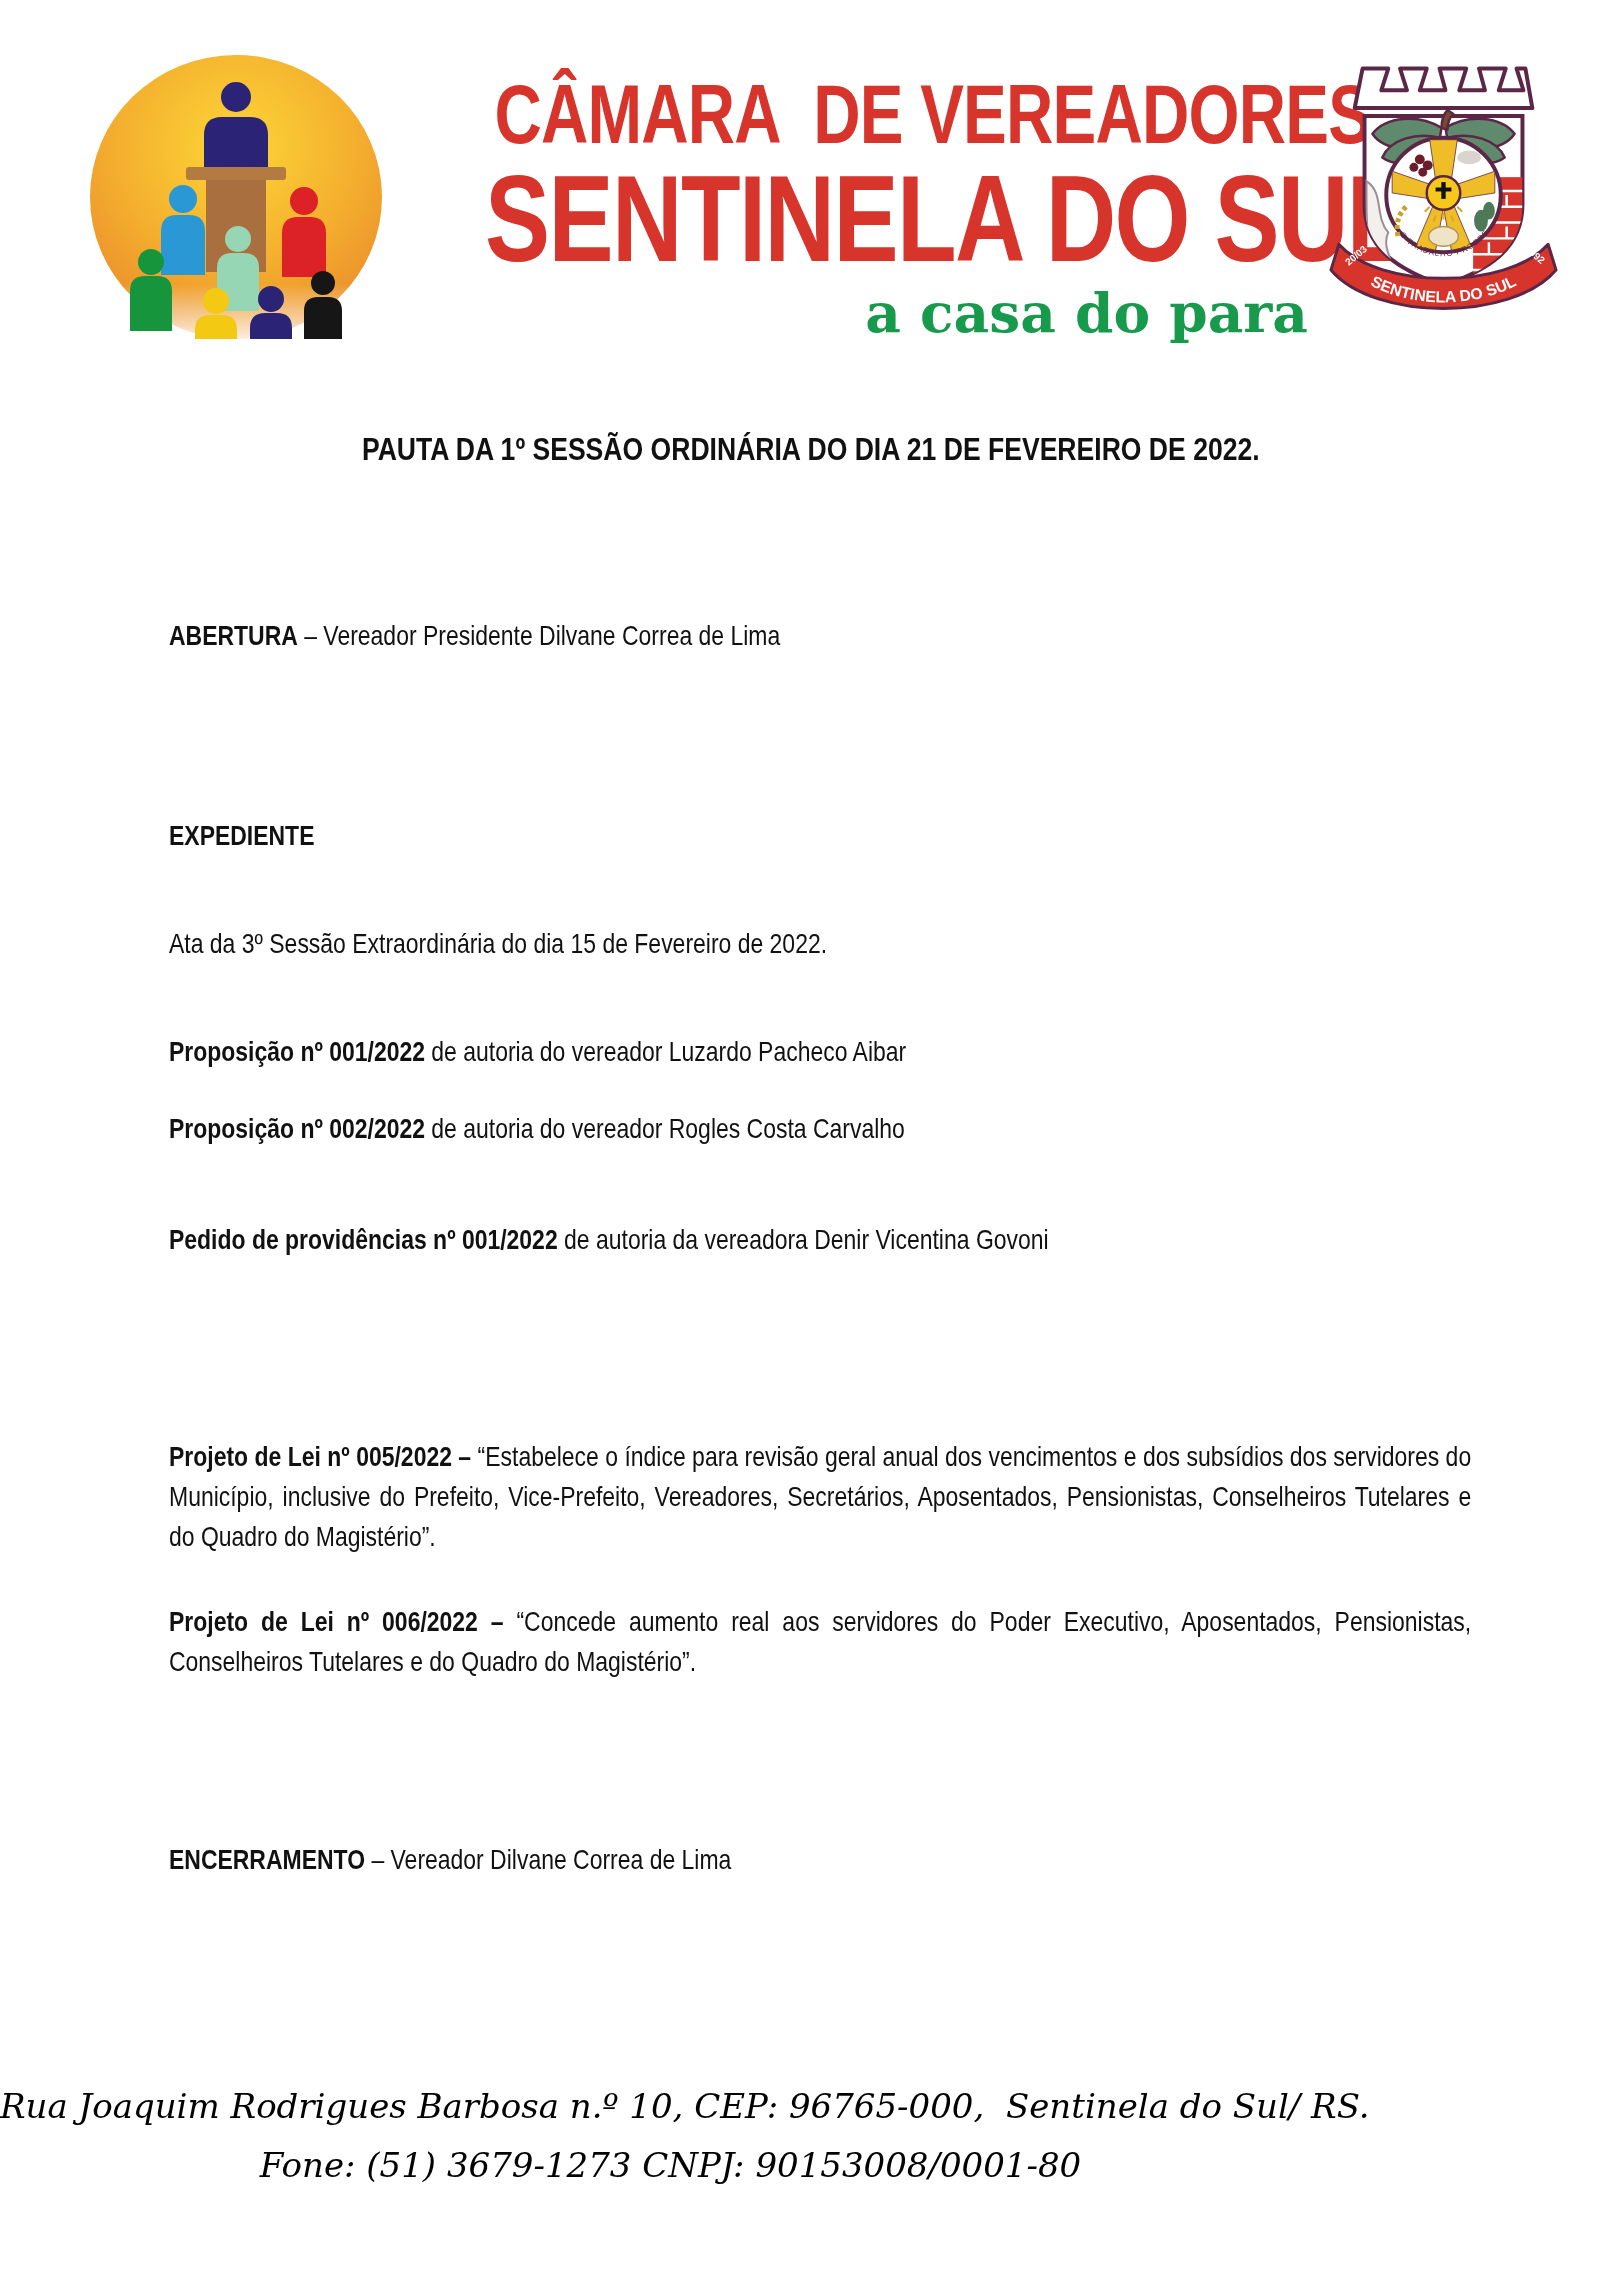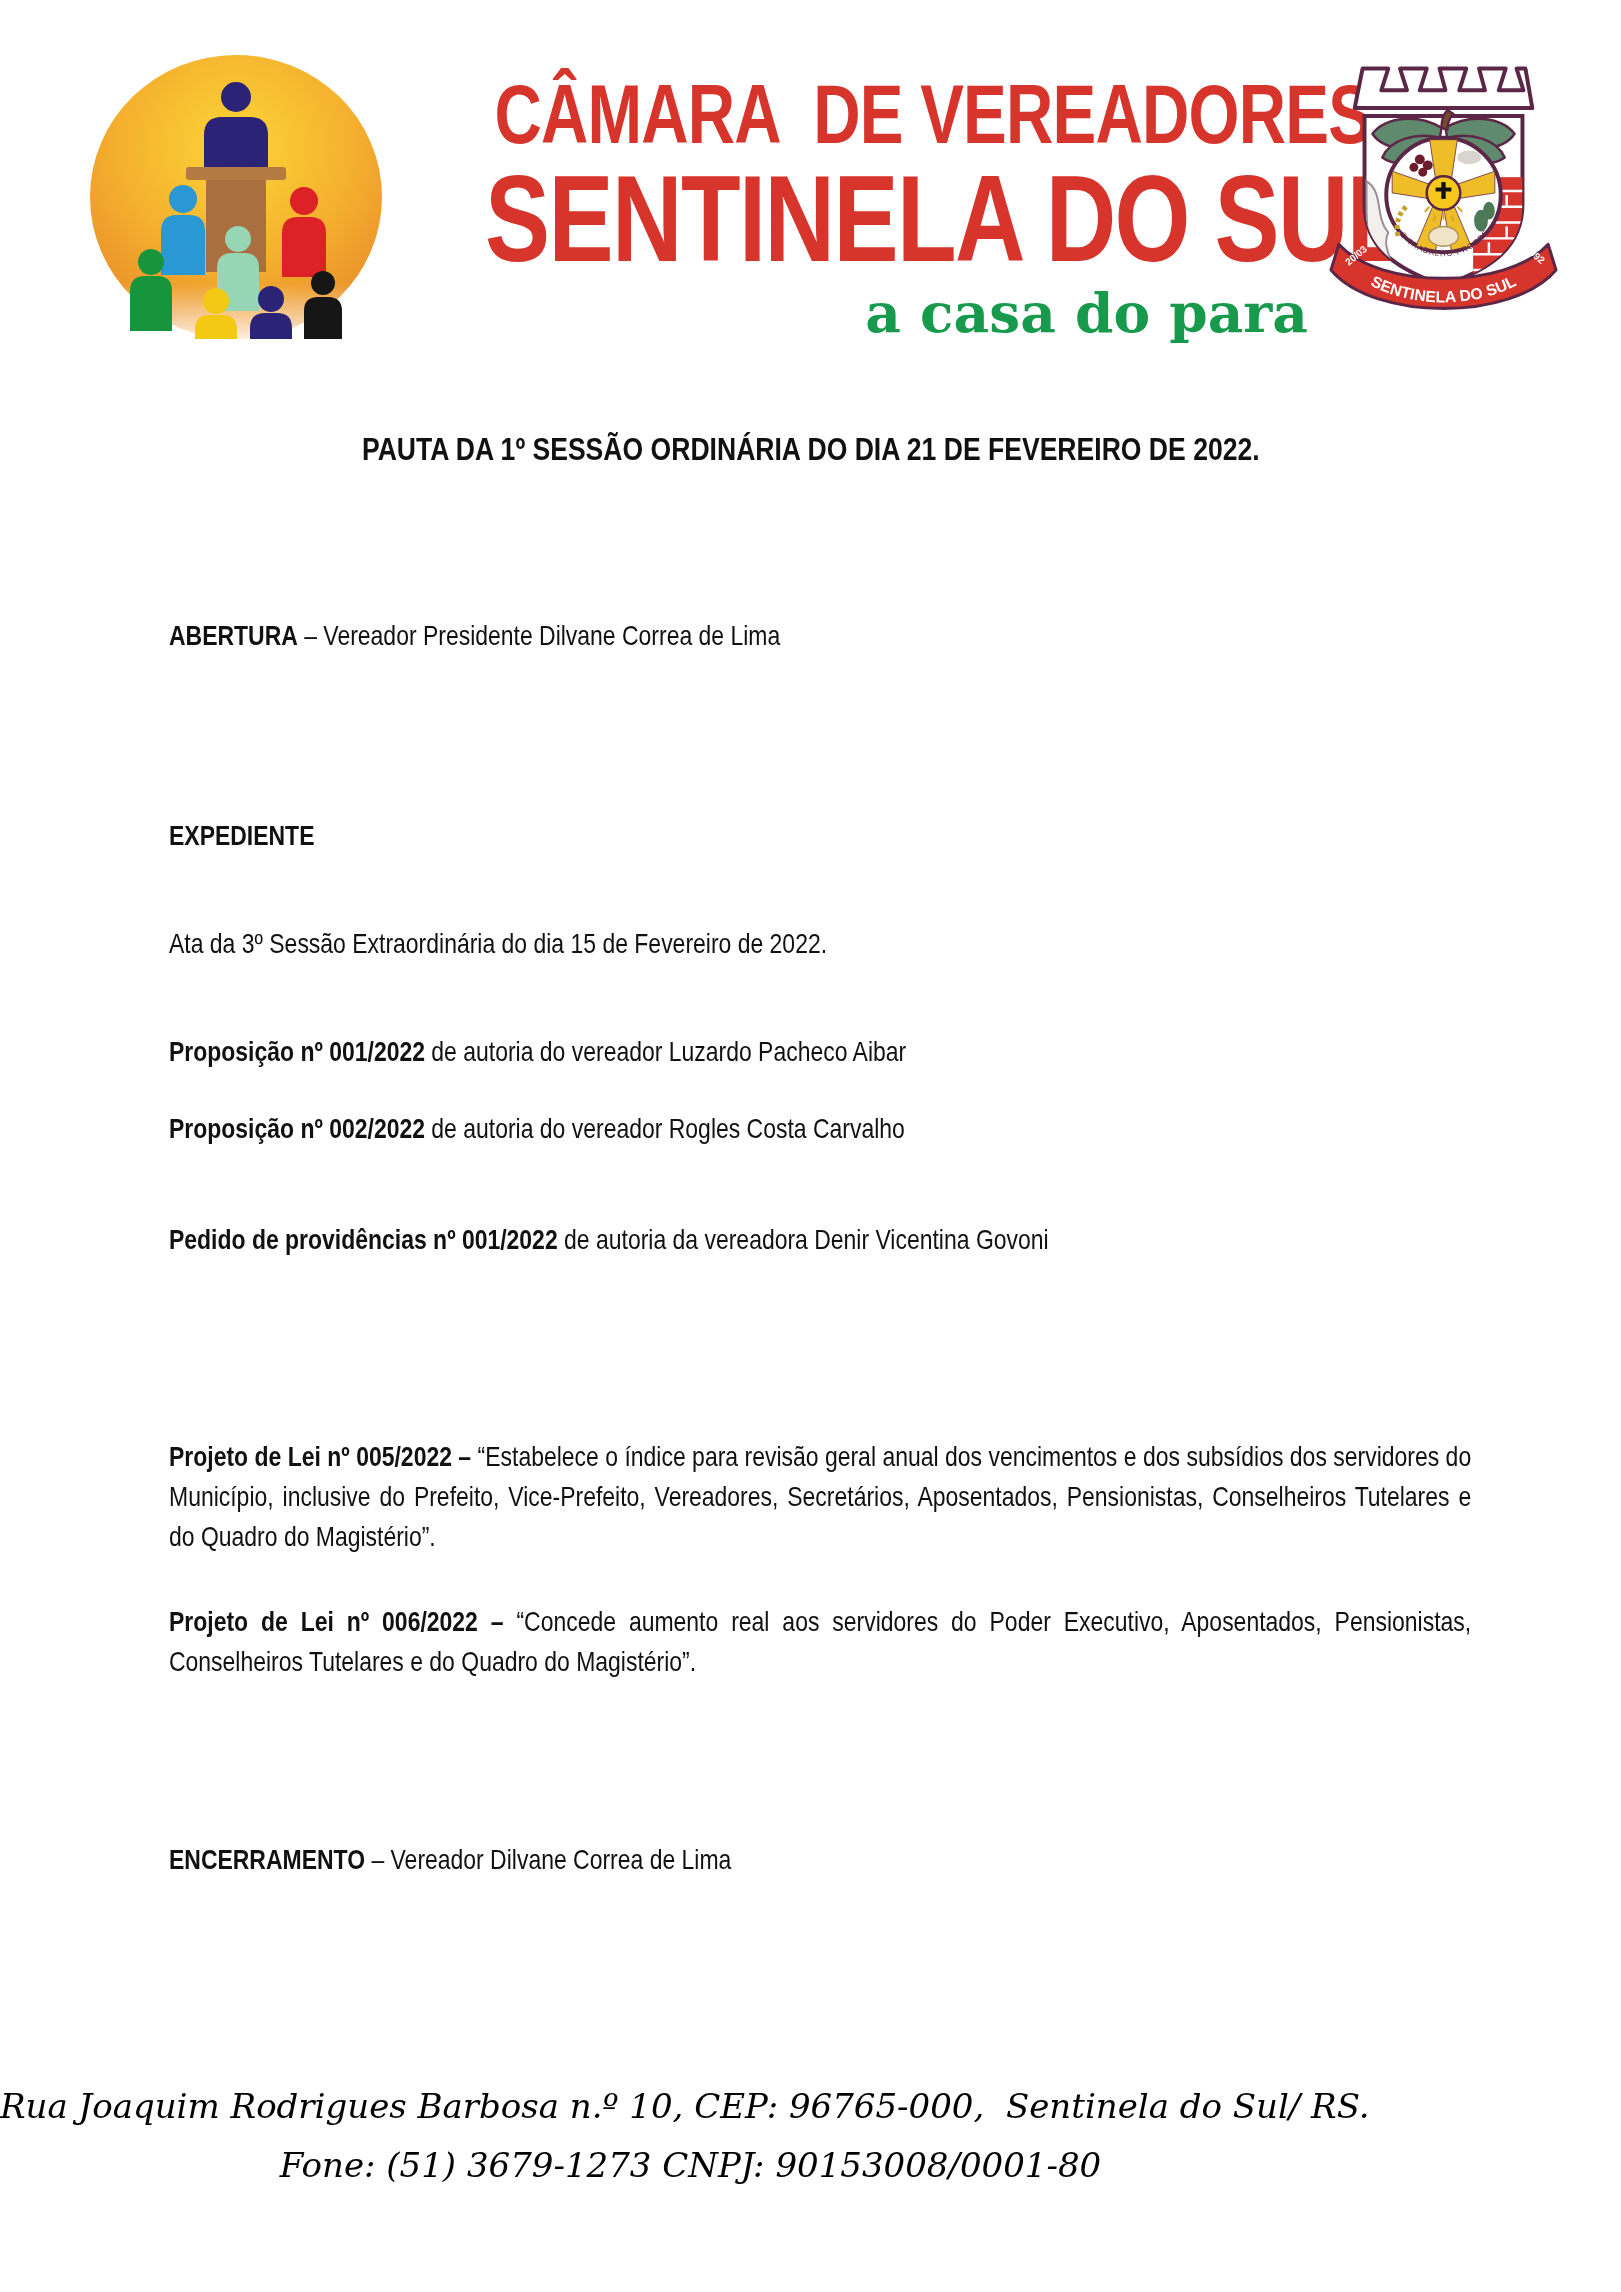--- a/index.html
+++ b/index.html
@@ -38,21 +38,21 @@
   .t-pedido{top:1221px;}
   .t-proj5{top:1437px;}
   .t-proj6{top:1602px;}
   .t-encerramento{top:1841px;}
 
   
   .footer-line{position:absolute;left:0;width:1341px;text-align:center;
                font-family:"DejaVu Serif",serif;font-style:italic;font-size:34px;
                white-space:pre;color:#000;}
   .f1{top:2086px;}
-  .f2{top:2145px;margin-left:20px;}
+  .f2{top:2145px;}
 </style>
 </head>
 <body>
 
 <div class="page">
 
   <div class="logo-wrap">
     <svg viewBox="0 0 300 290" width="300" height="290">
       <defs>
         <radialGradient id="egg" cx="50%" cy="32%" r="75%">

